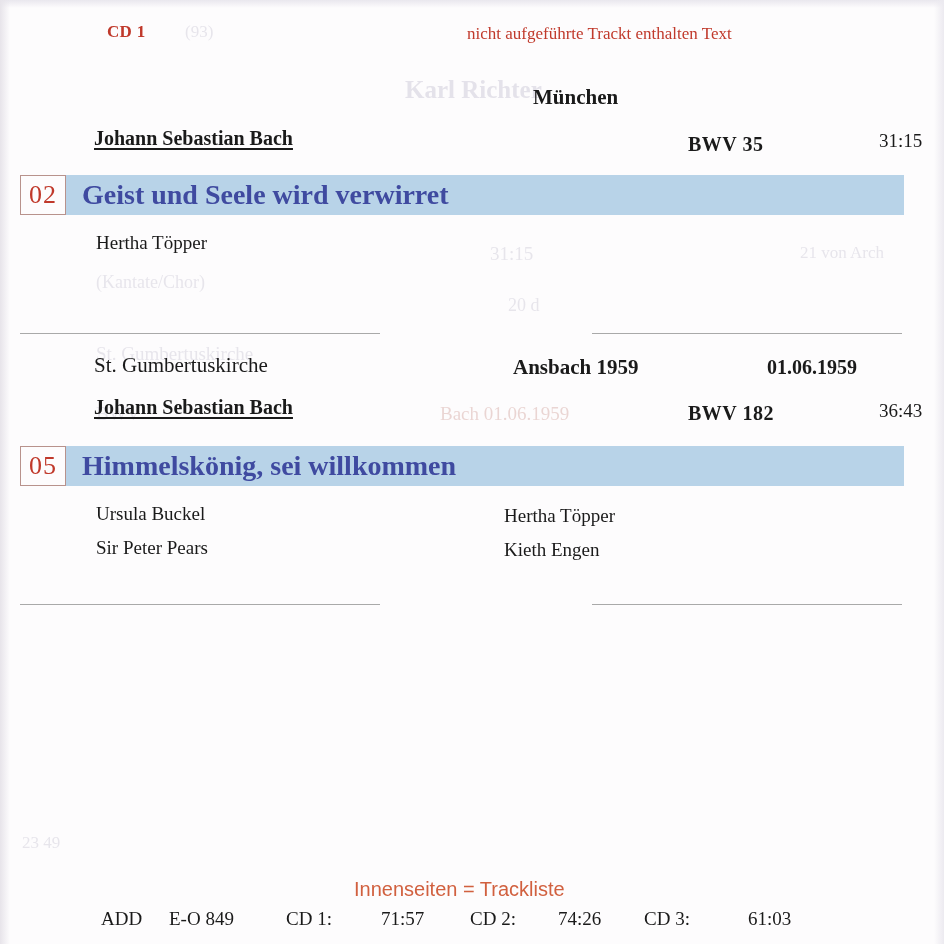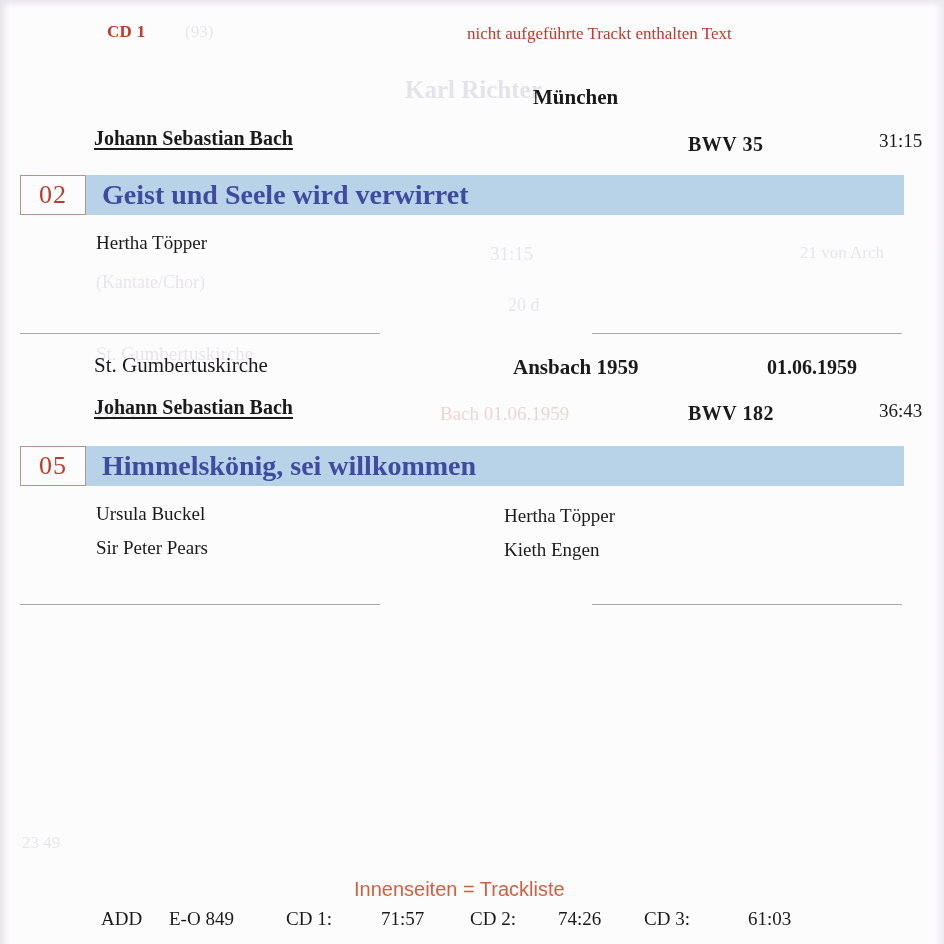--- a/index.html
+++ b/index.html
@@ -99,21 +99,21 @@
   
   .titlebar {
     position: absolute;
     left: 20px;
     height: 40px;
     background: #b8d3e8;
     display: flex;
     align-items: center;
   }
   .tracknum {
-    width: 66px;
+    width: 46px;
     height: 40px;
     box-sizing: border-box;
     border: 1px solid #b8928c;
     background: #fdfcfd;
     color: #c0392b;
     font-size: 26px;
     display: flex;
     align-items: center;
     justify-content: center;
     letter-spacing: 1px;

